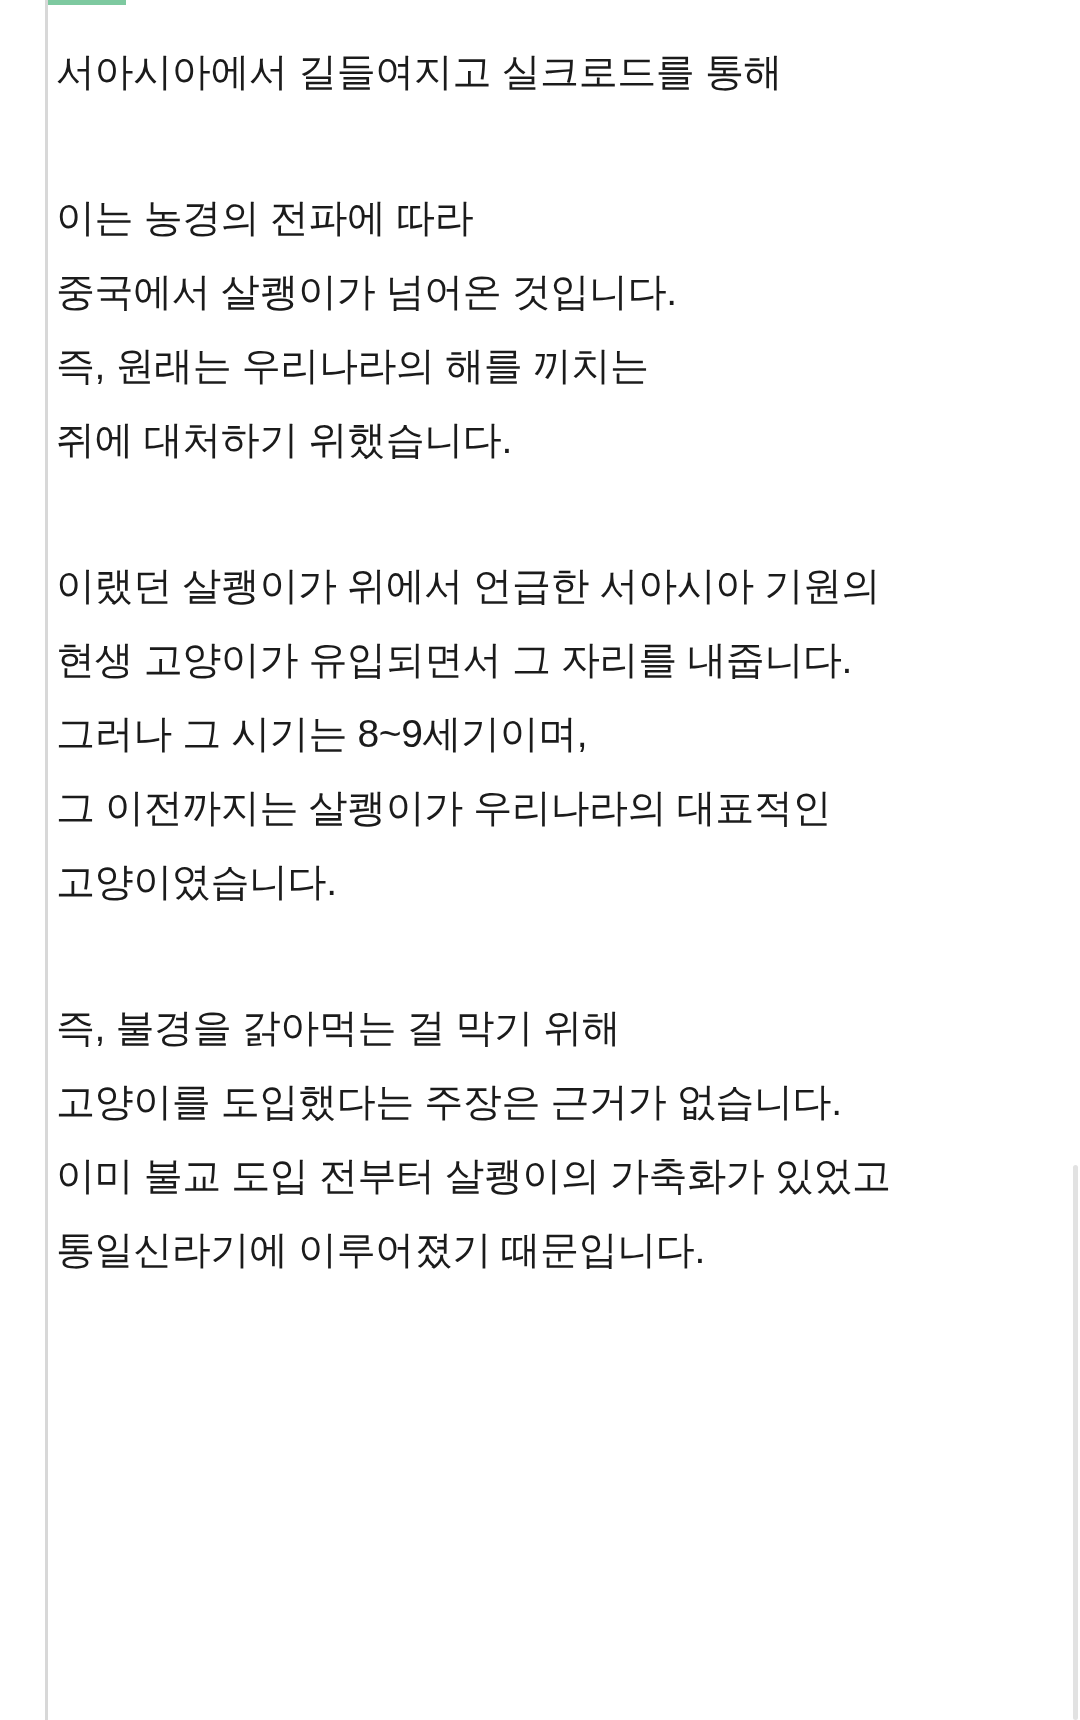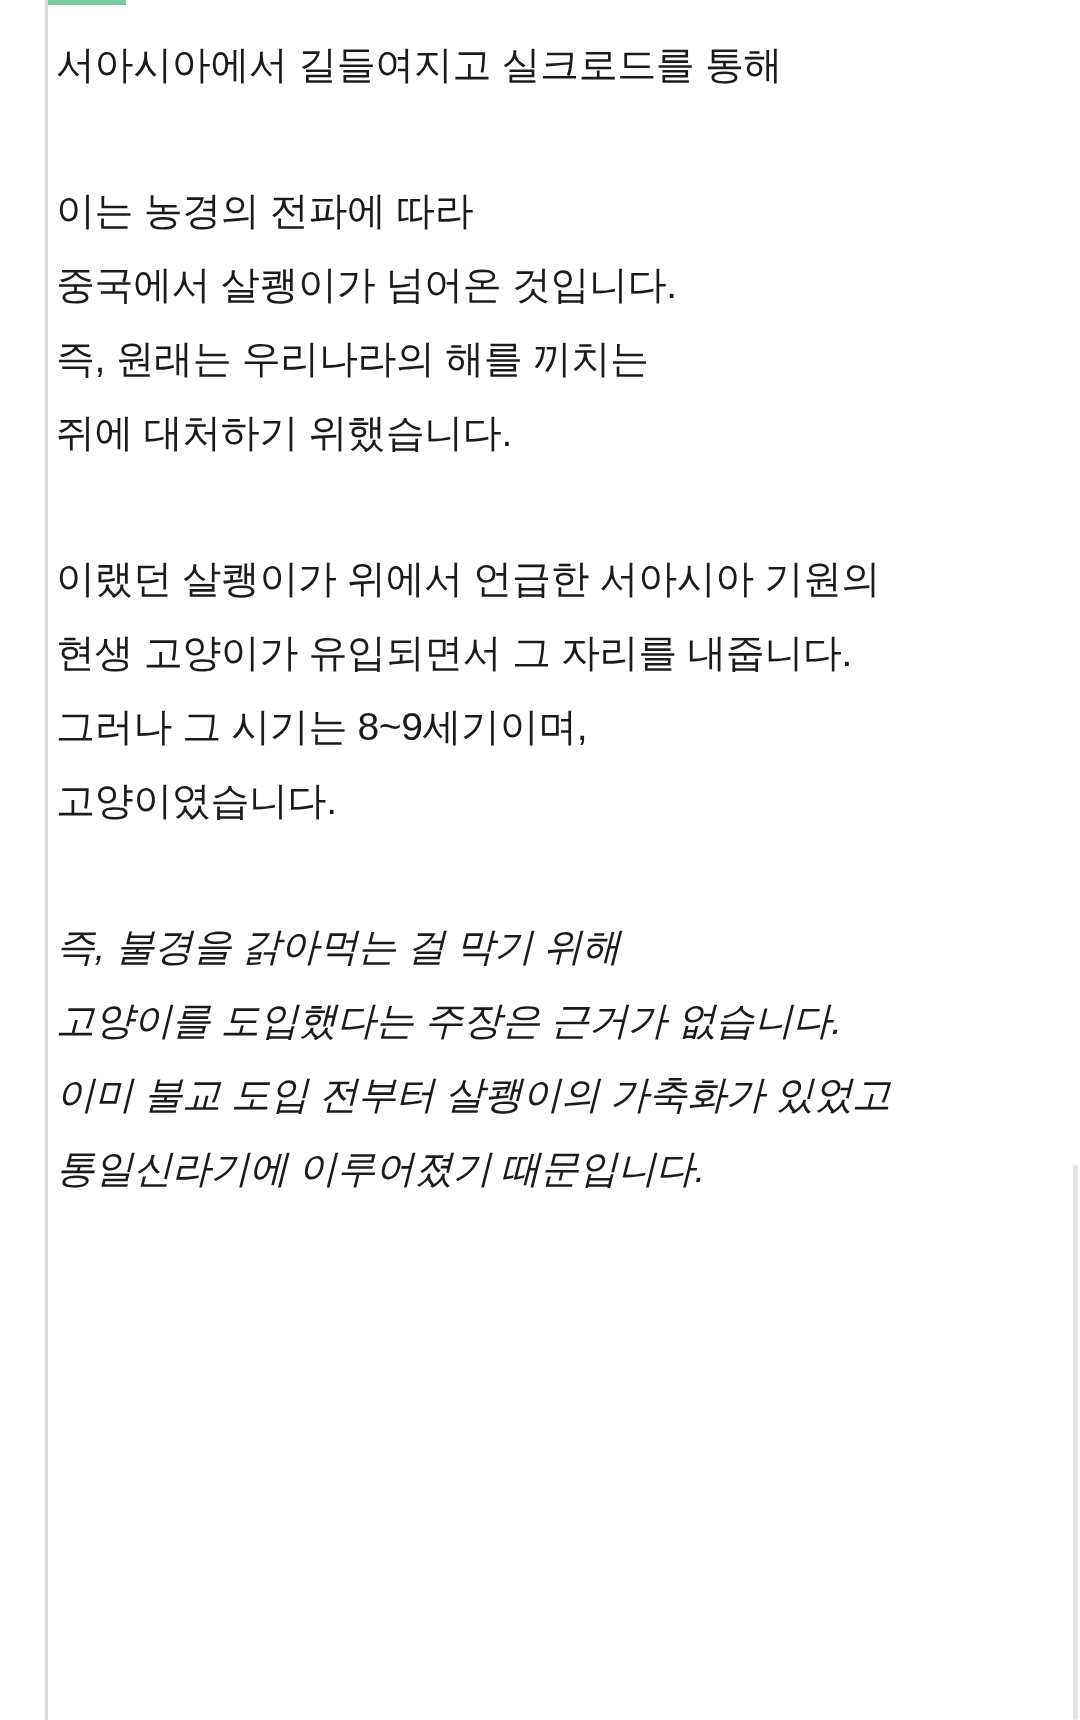--- a/index.html
+++ b/index.html
@@ -50,32 +50,31 @@
     right: 2px;
     top: 1165px;
     width: 5px;
     height: 555px;
     border-radius: 3px;
     background: #e2e2e2;
   }
 
   .content {
     position: absolute;
-    top: 10px;
+    top: 17px;
     left: 56px;
     width: 960px;
     padding-top: 18px;
   }
 
   .para {
     margin: 0 0 72px 0;
   }
   .para:last-child {
     margin-bottom: 0;
-    font-style: italic;
   }
   .line {
     font-size: 39px;
     line-height: 74px;
     letter-spacing: -0.4px;
     white-space: pre;
     color: #1b1b1b;
     font-weight: 400;
   }
 </style>
@@ -95,20 +94,21 @@
     <div class="line">이는 농경의 전파에 따라</div>
     <div class="line">중국에서 살쾡이가 넘어온 것입니다.</div>
     <div class="line">즉, 원래는 우리나라의 해를 끼치는</div>
     <div class="line">쥐에 대처하기 위했습니다.</div>
   </div>
 
   <div class="para">
     <div class="line">이랬던 살쾡이가 위에서 언급한 서아시아 기원의</div>
     <div class="line">현생 고양이가 유입되면서 그 자리를 내줍니다.</div>
     <div class="line">그러나 그 시기는 8~9세기이며,</div>
+    <div class="line">그 이전까지는 살쾡이가 우리나라의 대표적인</div>
     <div class="line">고양이였습니다.</div>
   </div>
 
   <div class="para">
     <div class="line">즉, 불경을 갉아먹는 걸 막기 위해</div>
     <div class="line">고양이를 도입했다는 주장은 근거가 없습니다.</div>
     <div class="line">이미 불교 도입 전부터 살쾡이의 가축화가 있었고</div>
     <div class="line">통일신라기에 이루어졌기 때문입니다.</div>
   </div>
 

